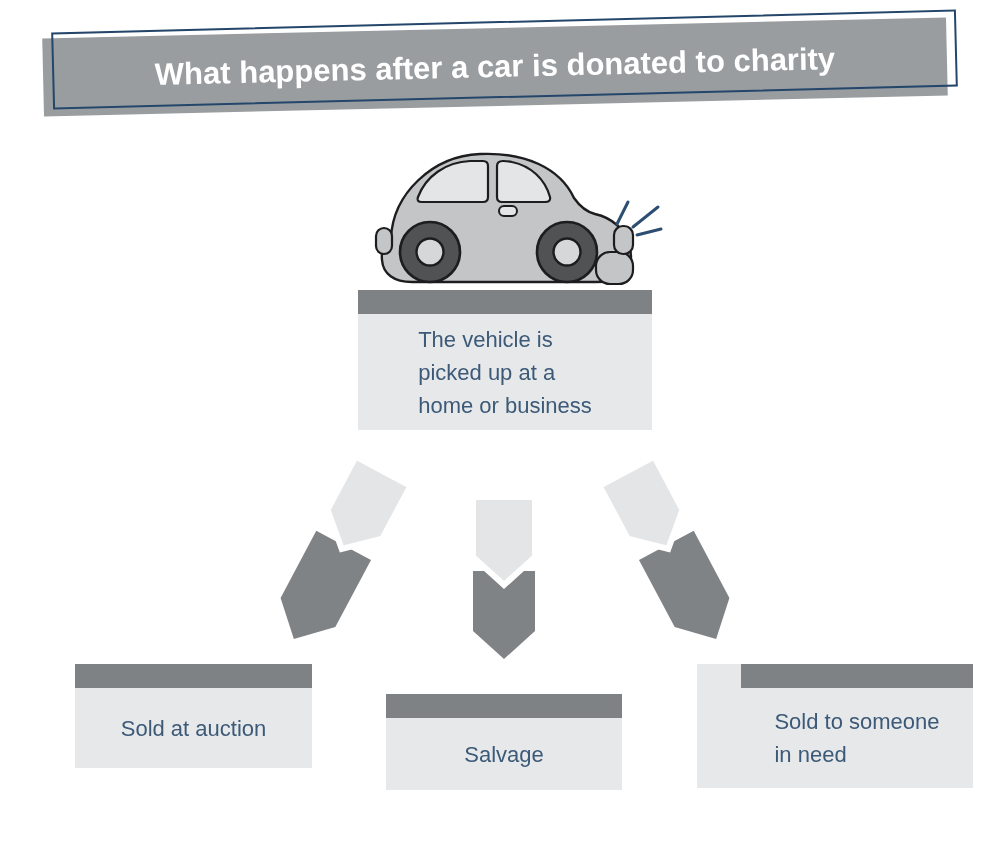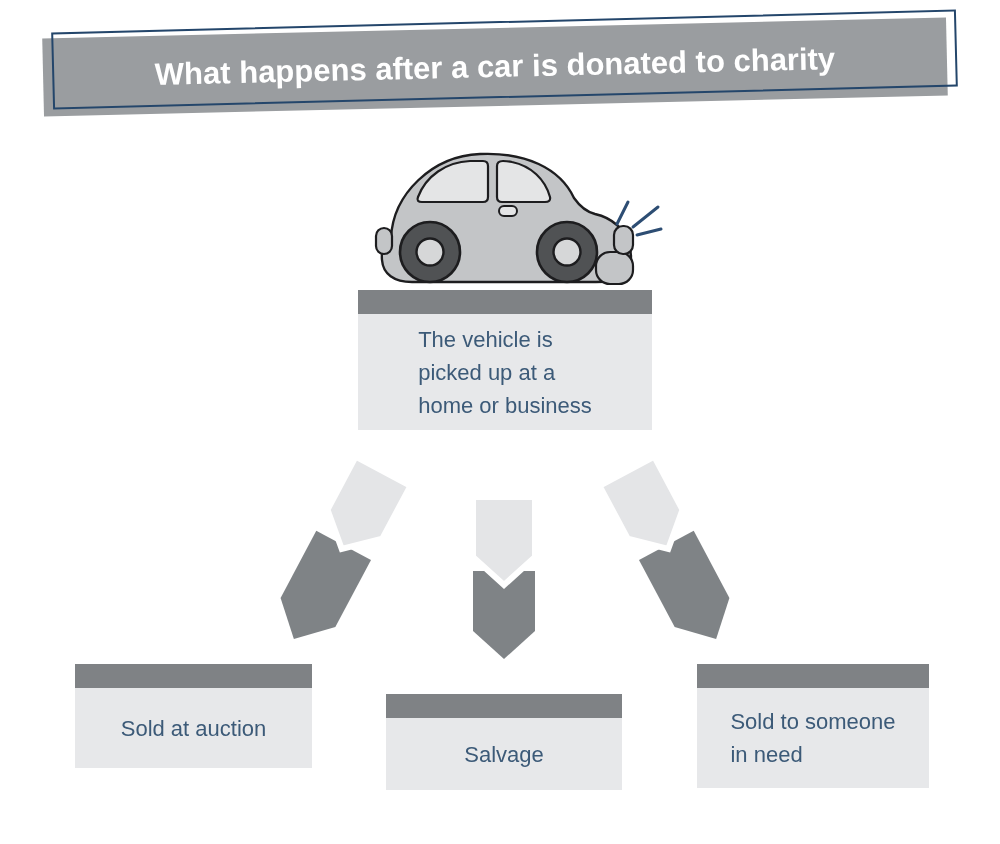--- a/index.html
+++ b/index.html
@@ -60,21 +60,21 @@
   }
   .box-bar{height:24px;background:var(--bar-gray);flex:0 0 24px;}
   .box-body{
     flex:1;display:flex;align-items:center;justify-content:center;
     text-align:left;color:var(--text-navy);
     font-size:22px;line-height:33px;white-space:pre-line;
   }
   .box-source{left:358px;top:290px;width:294px;height:140px;}
   .box-auction{left:75px;top:664px;width:237px;height:104px;}
   .box-salvage{left:386px;top:694px;width:236px;height:96px;}
-  .box-need{left:697px;top:664px;width:232px;height:124px;}
+  .box-need{left:697px;top:664px;width:232px;height:124px;padding-left:44px;}
   
   .arrow{position:absolute;overflow:visible;}
   .arrow-mid{left:469px;top:493px;width:70px;height:170px;}
   .arrow-left{left:303px;top:456px;width:70px;height:200px;transform:rotate(28deg);}
   .arrow-right{left:637px;top:456px;width:70px;height:200px;transform:rotate(-28deg);}
   .chev-dark{fill:var(--arrow-dark);}
   .chev-light{fill:var(--arrow-light);stroke:#ffffff;stroke-width:6;stroke-linejoin:miter;}
 </style>
 </head>
 <body>

